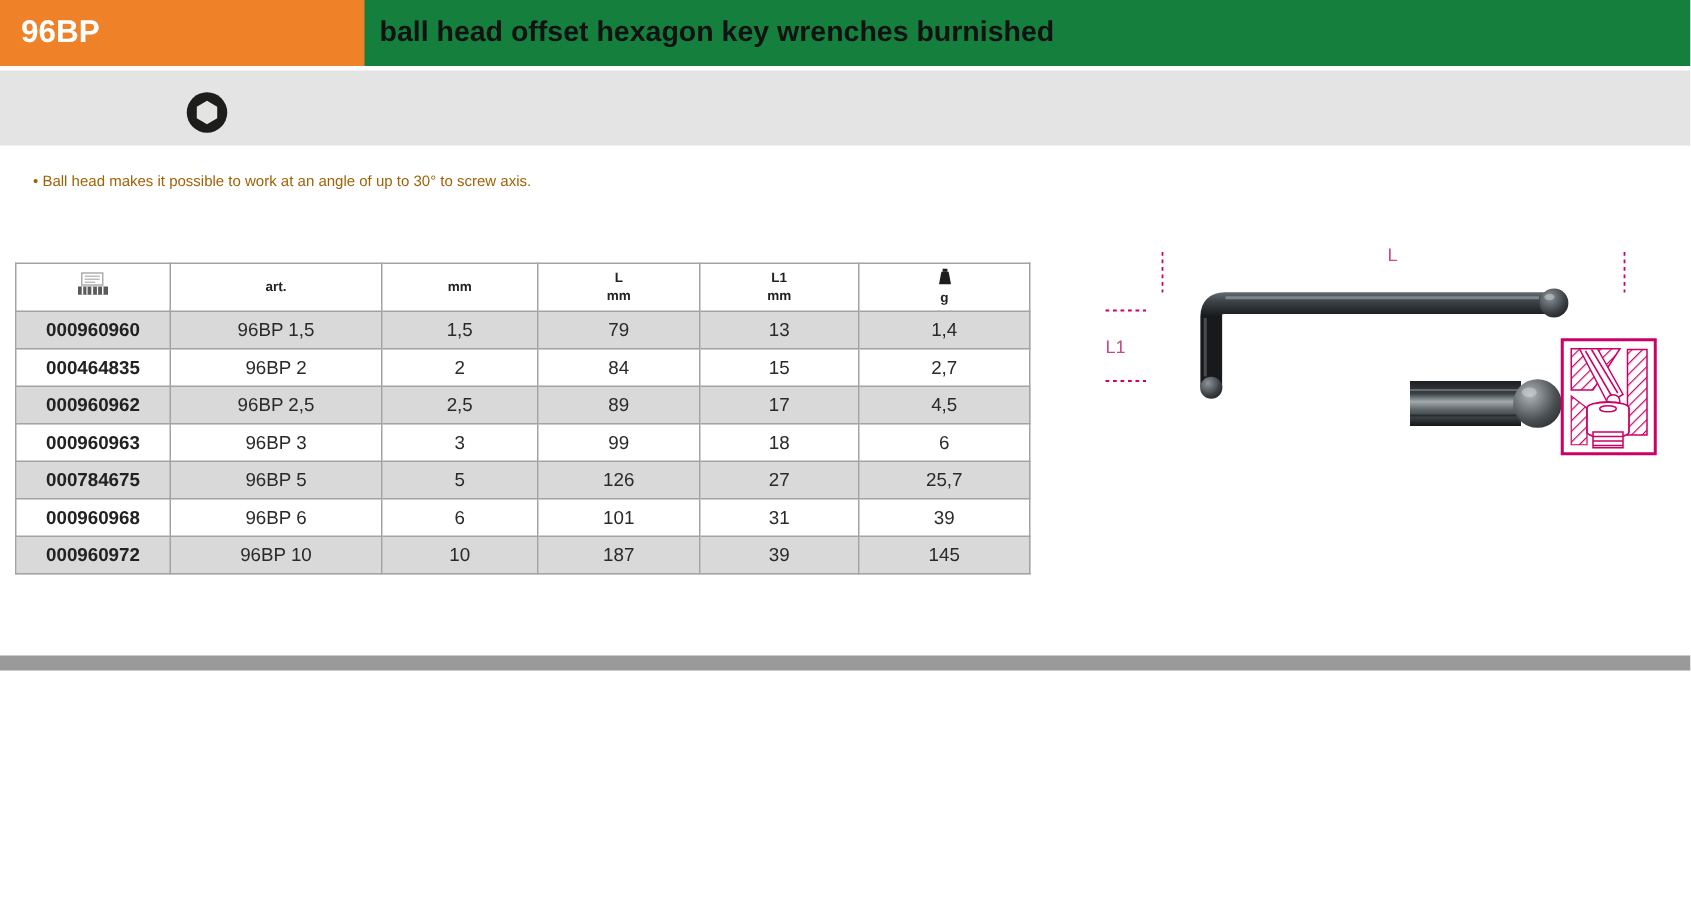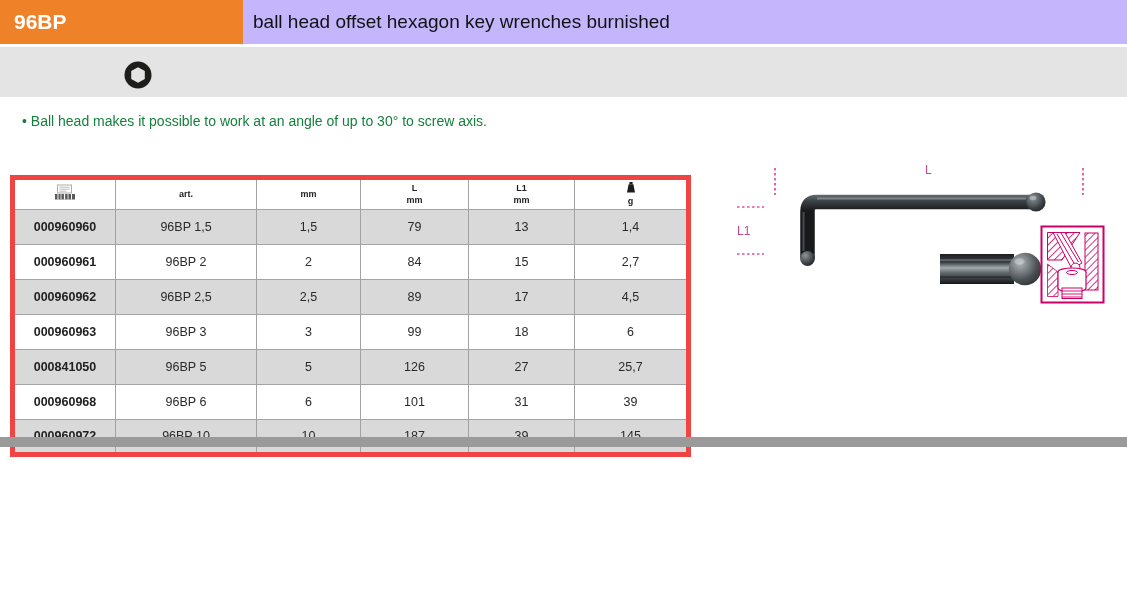--- a/index.html
+++ b/index.html
@@ -10,49 +10,49 @@
     --row-alt-gray:#d8d9d8;
     --divider-gray:#9a9a9a;
   }
   *{margin:0;padding:0;box-sizing:border-box;}
   html,body{background:#fff;}
   body{
     width:1127px;height:614px;position:relative;overflow:hidden;
     font-family:"Liberation Sans", sans-serif;color:#1c1c1c;
   }
   
-  .topbar{position:absolute;left:0;top:0;width:1127px;height:44px;background:#c4b5fd;}
+  .topbar{position:absolute;left:0;top:0;width:1127px;height:44px;background:#15803d;}
   .code-block{
     position:absolute;left:0;top:0;width:243px;height:44px;
     background:var(--accent-orange);color:#fff;font-weight:bold;font-size:21px;
     line-height:44px;padding-left:14px;
   }
   .page-title{
     position:absolute;left:253px;top:0;height:44px;line-height:44px;
-    font-size:19px;font-weight:normal;color:#121212;white-space:nowrap;
+    font-size:19px;font-weight:bold;color:#121212;white-space:nowrap;
   }
   
   .grayband{position:absolute;left:0;top:47px;width:1127px;height:50px;background:var(--band-gray);}
   .hexsocket{position:absolute;left:123px;top:14px;}
   
   .features{position:absolute;left:22px;top:112px;width:660px;list-style:none;}
-  .features li{font-size:14px;line-height:19px;color:#15803d;}
+  .features li{font-size:10px;line-height:19px;color:#a16207;}
   .features li::before{content:"\2022\00a0";}
   
   table.spec{
     position:absolute;left:10px;top:175px;width:676px;
     border-collapse:collapse;table-layout:fixed;
-    border:5px solid #ef4444;
+    border:1px solid #ef4444;
   }
   table.spec th, table.spec td{
     border:1px solid #a3a3a3;text-align:center;vertical-align:middle;padding:0;
   }
   table.spec thead tr{height:32px;background:#fff;}
   table.spec th{font-size:9px;font-weight:bold;color:#222;line-height:1.25;}
-  table.spec tbody tr{height:35px;}
+  table.spec tbody tr{height:25px;}
   table.spec tbody tr:nth-child(odd){background:var(--row-alt-gray);}
   table.spec tbody tr:nth-child(even){background:#fff;}
   table.spec td{font-size:12.5px;color:#2a2a2a;}
   table.spec td:first-child{font-weight:bold;color:#222;}
   
   .bottombar{position:absolute;left:0;top:437px;width:1127px;height:10px;background:var(--divider-gray);}
   
   .diagram{position:absolute;left:720px;top:148px;width:407px;height:190px;}
   .dimtext{fill:var(--diagram-pink-text);font-family:"Liberation Sans",sans-serif;font-size:12px;}
 </style>
@@ -128,21 +128,21 @@
   <tbody>
     <tr>
       <td>000960960</td>
         <td>96BP 1,5</td>
         <td>1,5</td>
         <td>79</td>
         <td>13</td>
         <td>1,4</td>
     </tr>
     <tr>
-      <td>000960961</td>
+      <td>000464835</td>
         <td>96BP 2</td>
         <td>2</td>
         <td>84</td>
         <td>15</td>
         <td>2,7</td>
     </tr>
     <tr>
       <td>000960962</td>
         <td>96BP 2,5</td>
         <td>2,5</td>
@@ -152,21 +152,21 @@
     </tr>
     <tr>
       <td>000960963</td>
         <td>96BP 3</td>
         <td>3</td>
         <td>99</td>
         <td>18</td>
         <td>6</td>
     </tr>
     <tr>
-      <td>000841050</td>
+      <td>000784675</td>
         <td>96BP 5</td>
         <td>5</td>
         <td>126</td>
         <td>27</td>
         <td>25,7</td>
     </tr>
     <tr>
       <td>000960968</td>
         <td>96BP 6</td>
         <td>6</td>

